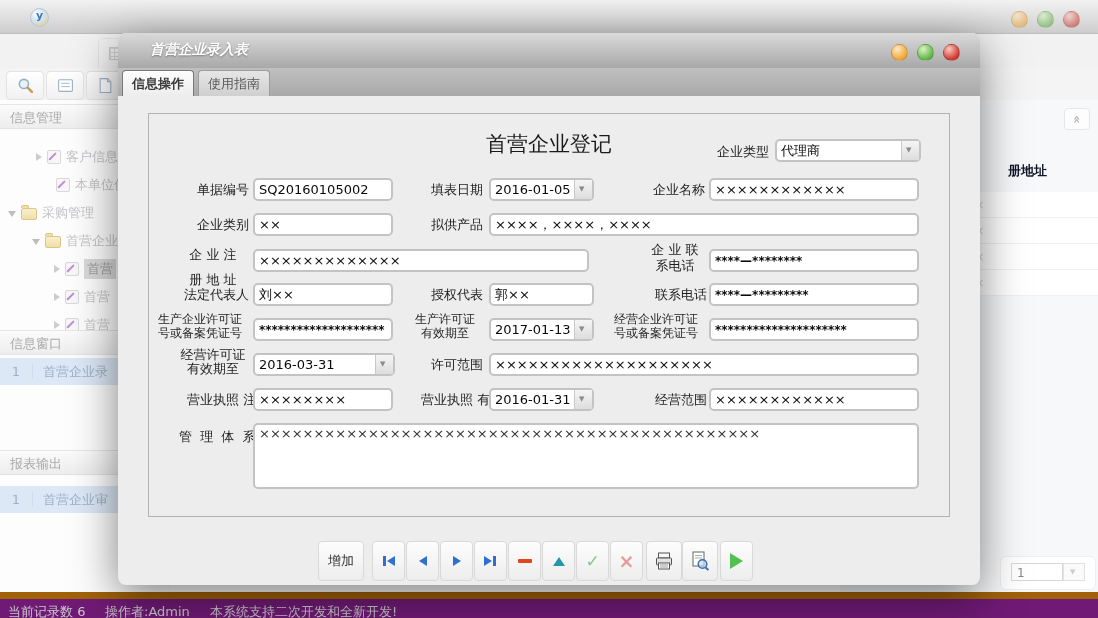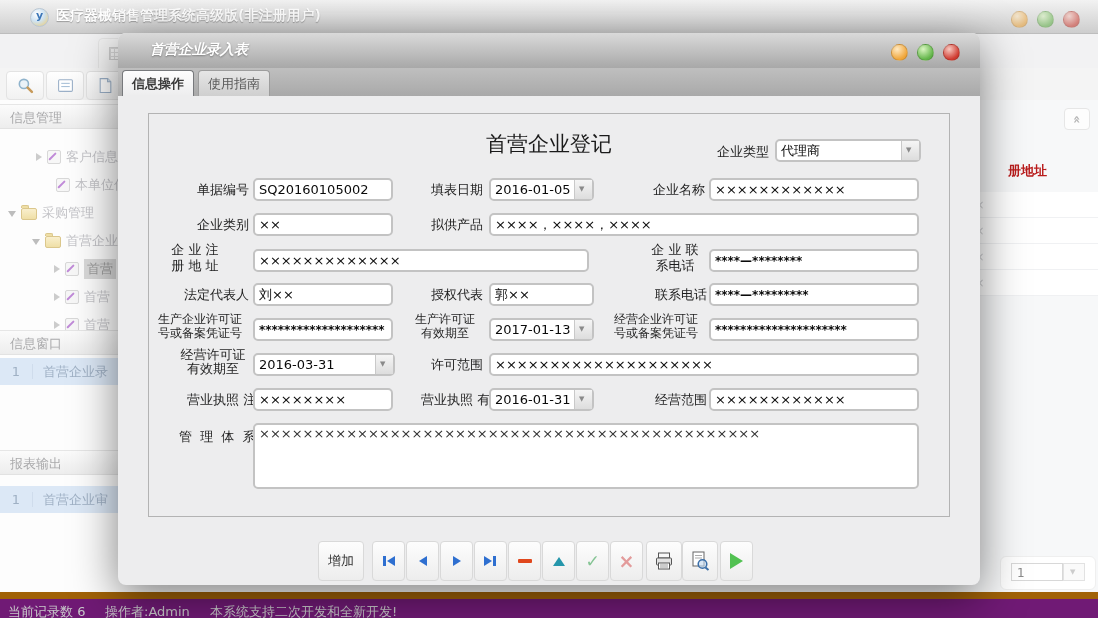--- a/index.html
+++ b/index.html
@@ -59,21 +59,21 @@
   .ilist-row{position:absolute;left:0;width:170px;height:27px;background:#dce8f6;display:flex;
              align-items:center;color:#9fb0c4;}
   .ilist-num{width:32px;text-align:center;border-right:1px solid #cfdcec;}
   .ilist-lab{padding-left:10px;white-space:nowrap;}
   
   .rpanel{position:absolute;left:840px;top:100px;width:258px;height:492px;background:#f7f8f9;}
   .colbtn{position:absolute;left:224px;top:8px;width:24px;height:20px;background:#fdfdfd;
           border:1px solid #e6e6e6;border-radius:4px;display:flex;align-items:center;justify-content:center;}
   .colbtn::before{content:"\00AB";display:inline-block;transform:rotate(90deg);color:#b6b6b6;
           font-size:13px;font-weight:bold;}
-  .ghead{position:absolute;left:168px;top:62px;color:#b91c1c;font-weight:bold;}
+  .ghead{position:absolute;left:168px;top:62px;color:#0f172a;font-weight:bold;}
   .grow{position:absolute;left:0;width:258px;height:26px;background:#ffffff;border-bottom:1px solid #f0f1f3;
         color:#d2d3d6;font-size:12px;letter-spacing:6px;line-height:26px;padding-left:6px;
         box-sizing:border-box;white-space:nowrap;overflow:hidden;}
   .pager{position:absolute;left:1000px;top:556px;width:94px;height:32px;background:#ffffff;
          border:1px solid #efefef;border-radius:6px;}
   .pfield{position:absolute;left:10px;top:6px;width:52px;height:18px;border:1px solid #d8d8d8;
           background:#ffffff;color:#8a8a8a;font-size:12px;line-height:18px;padding-left:5px;
           box-sizing:border-box;}
   .pbtn{position:absolute;left:62px;top:6px;width:22px;height:18px;background:#fafafa;
         border:1px solid #e2e2e2;box-sizing:border-box;}
@@ -132,21 +132,20 @@
   .ply{width:0;height:0;border-top:8px solid transparent;border-bottom:8px solid transparent;
        border-left:13px solid #52c152;}
 </style>
 </head>
 <body>
 
 <div class="screen">
 
   <div class="mtitle">
     <span class="appico"></span>
-    <span class="mtitle-t">医疗器械销售管理系统高级版(非注册用户)</span>
     <span class="orbs main">
       <span class="orb o-min"></span>
       <span class="orb o-max"></span>
       <span class="orb o-close"></span>
     </span>
   </div>
 
   <div class="navtab">
     <span class="sqico"></span>
     <span>系统导航</span>
@@ -283,21 +282,21 @@
         <span class="cbtn"></span>
       </div>
       <div class="lbl" style="left:494px;top:68px;width:62px;">企业名称</div>
       <div class="inp" style="left:560px;top:64px;width:210px;">××××××××××××</div>
 
       <div class="lbl" style="left:30px;top:103px;width:70px;">企业类别</div>
       <div class="inp" style="left:104px;top:99px;width:140px;">××</div>
       <div class="lbl" style="left:267px;top:103px;width:67px;">拟供产品</div>
       <div class="inp" style="left:340px;top:99px;width:430px;">××××，××××，××××</div>
 
-      <div class="lbl c" style="left:10px;top:128px;width:72px;font-size:13px;line-height:16px;">企 业 注
+      <div class="lbl c" style="left:28px;top:128px;width:72px;font-size:13px;line-height:25px;">企 业 注
 册 地 址</div>
       <div class="inp" style="left:104px;top:135px;width:336px;">×××××××××××××</div>
       <div class="lbl c" style="left:494px;top:128px;width:64px;font-size:13px;line-height:16px;">企 业 联
 系电话</div>
       <div class="inp stars" style="left:560px;top:135px;width:210px;">****—********</div>
 
       <div class="lbl" style="left:24px;top:173px;width:76px;">法定代表人</div>
       <div class="inp" style="left:104px;top:169px;width:140px;">刘××</div>
       <div class="lbl" style="left:270px;top:173px;width:64px;">授权代表</div>
       <div class="inp" style="left:340px;top:169px;width:105px;">郭××</div>

